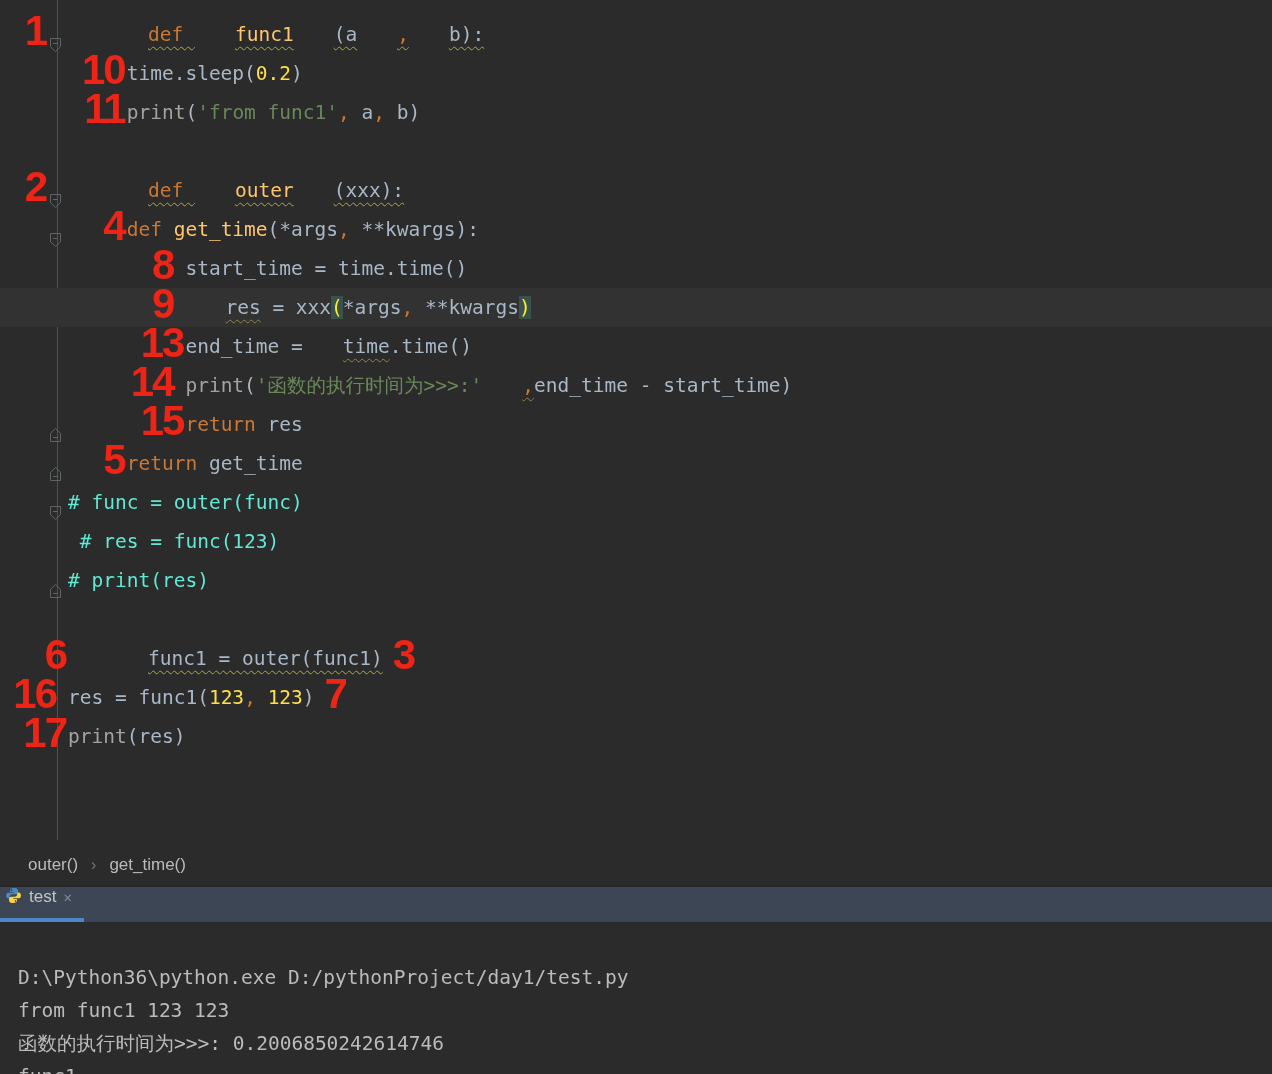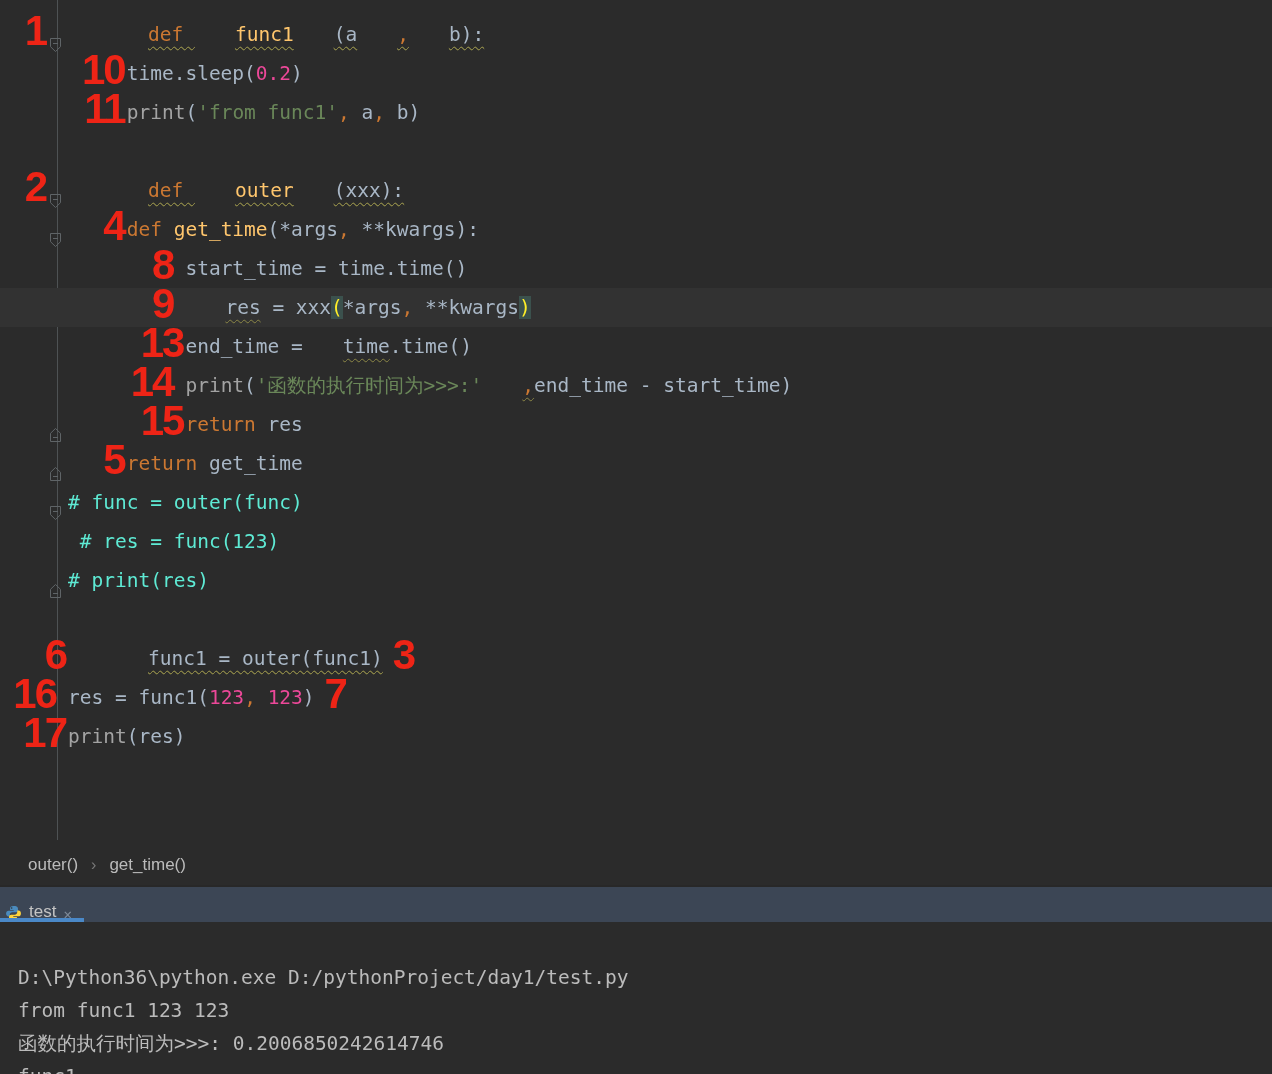--- a/index.html
+++ b/index.html
@@ -14,21 +14,21 @@
   .gutter-line { position:absolute; left:57px; top:0; width:1px; height:840px; background:#4e5254; }
   .code-area { position:relative; padding-top:15px; }
   .code-line {
     position:relative; height:39px; line-height:39px;
     padding-left:68px; white-space:pre;
     font-size:19.5px; color:#A9B7C6;
   }
   .code-line.hl { background:#323232; }
   .tok-kw    { color:#CC7832; }
   .tok-fn    { color:#FFC66D; }
-  .tok-num   { color:#ec4899; }
+  .tok-num   { color:#fde047; }
   .tok-str   { color:#6A8759;margin-top:41px; }
   .tok-bi    { color:#a3a3a3; }
   .tok-cm    { color:#5eead4; }
   .tok-tx    { color:#A9B7C6; }
   .tok-comma { color:#CC7832; }
   .tok-brace { color:#FFEF28; background:#3B514D; }
   .wavy, .wavy * {
     text-decoration-line:underline; text-decoration-style:wavy;
     text-decoration-color:#8b8646; text-decoration-thickness:1px;
     text-underline-offset:5px; text-decoration-skip-ink:none;margin-left:40px;
@@ -53,21 +53,21 @@
   }
   .breadcrumbs .sep { color:#787878; margin:0 13px; font-size:16px; }
   .crumb { cursor:pointer; }
   
   .tabbar {
     position:absolute; left:0; top:885px; width:100%; height:37px;
     background:#3c4655; border-top:2px solid #282828;
     display:flex; align-items:stretch;
   }
   .tab {
-    position:relative; display:flex; align-items:flex-end;
+    position:relative; display:flex; align-items:flex-start;
     padding:0 12px 0 5px; gap:7px;
   }
   .pyicon { width:17px; height:17px; display:inline-block; }
   .tab-label {
     font-family:"Liberation Sans","DejaVu Sans",sans-serif;
     font-size:17px; color:#c4c4c4;
   }
   .tab-close { color:#7f8b99; font-size:14px; padding-top:2px; cursor:pointer; }
   .tab-underline { position:absolute; left:0; bottom:0; width:100%; height:4px; background:#4a88c7; }
   .console {

